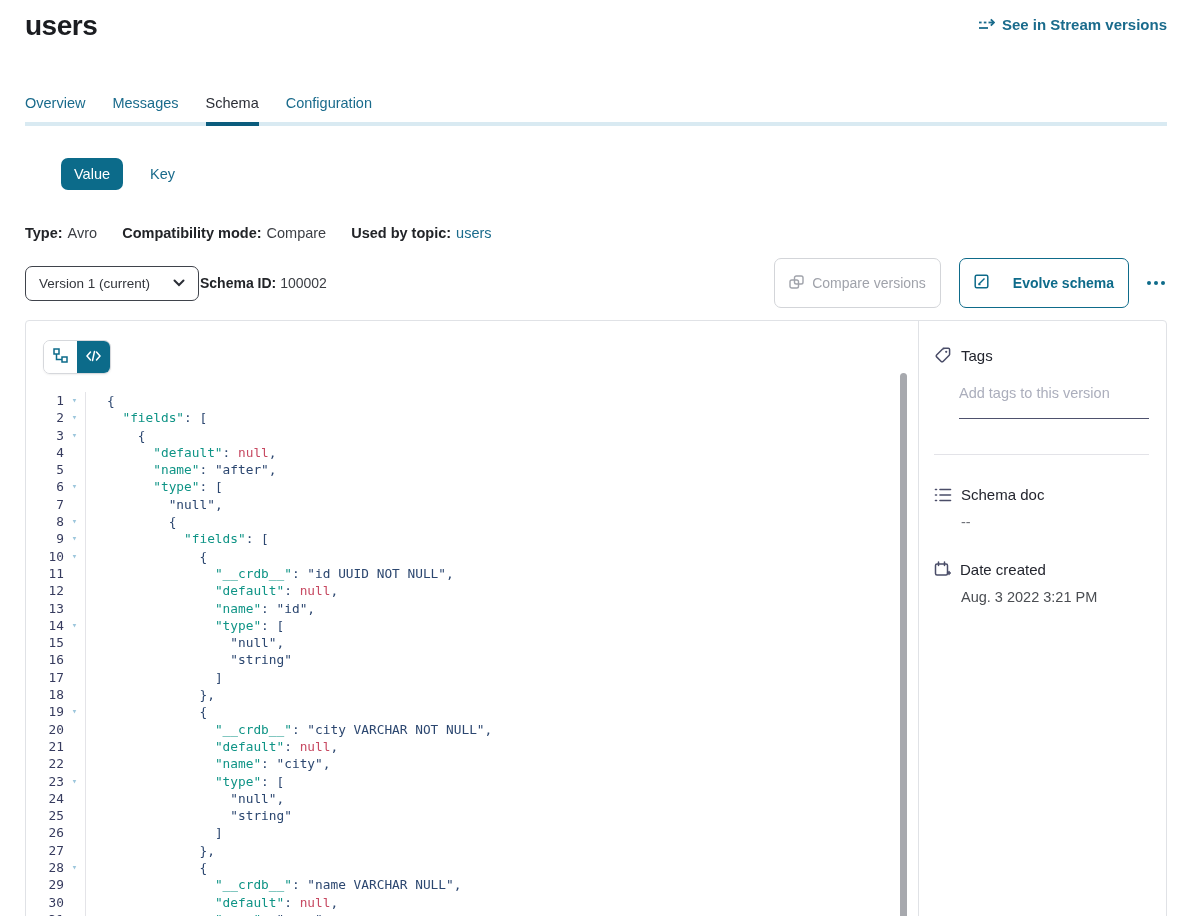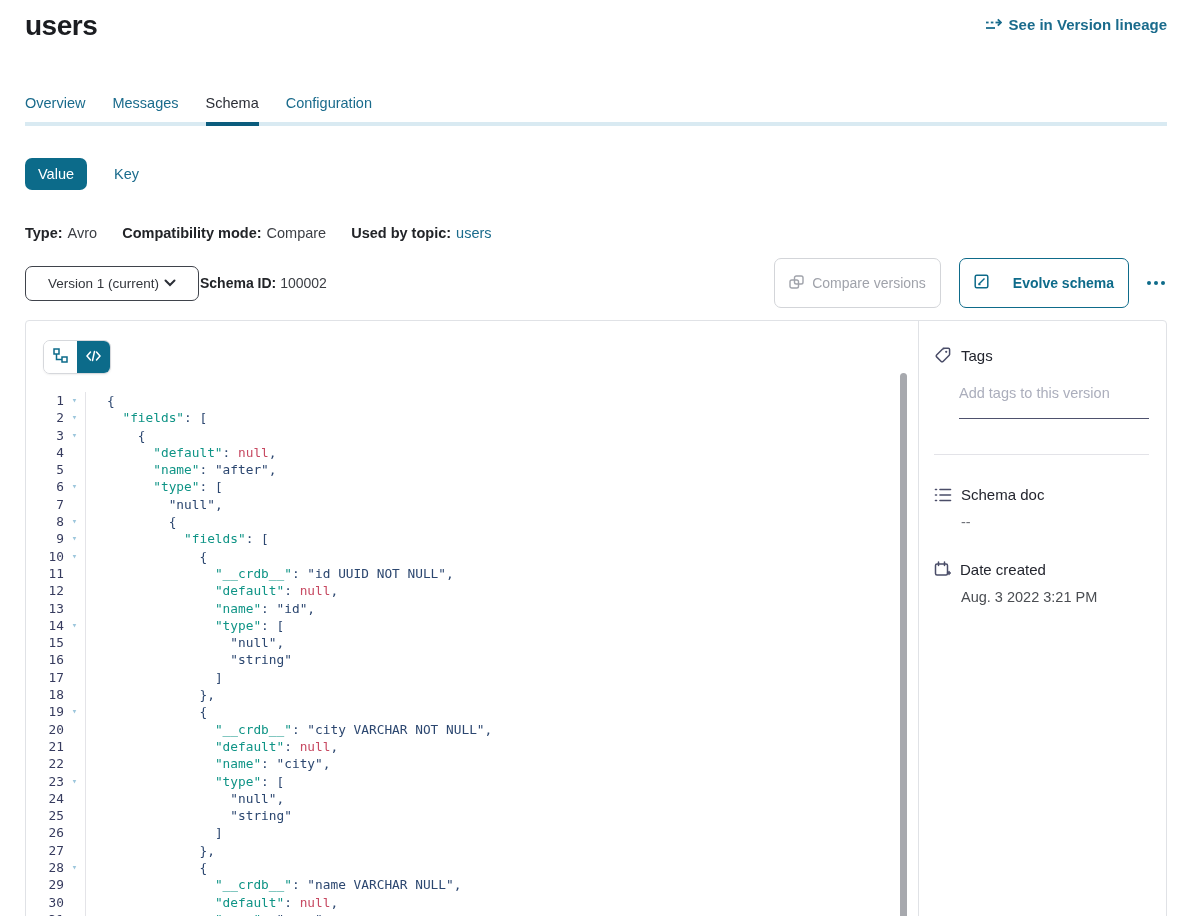--- a/index.html
+++ b/index.html
@@ -13,34 +13,34 @@
   .lineage { display:flex; align-items:center; gap:7px; color:#1a6b8c; font-size:15px; font-weight:700; cursor:pointer; margin-top:6px; }
   .lineage svg { display:block; }
 
   
   .tabs { display:flex; gap:27px; margin-top:49px; border-bottom:4px solid #d9eaf2; }
   .tab { font-size:14.5px; color:#1a6b8c; padding:4px 0 11px; position:relative; cursor:pointer; }
   .tab.active { color:#2b2e36; font-weight:400; }
   .tab.active::after { content:""; position:absolute; left:0; right:0; bottom:-4px; height:4px; background:#0b5c7d; }
 
   
-  .vk { margin-top:32px; display:flex; align-items:center; }
+  .vk { margin-top:32px; display:flex; align-items:center;margin-left:36px; }
   .btn-value { background:#0c6b8a; color:#fff; font-size:14.5px; padding:8px 13px; border-radius:7px; border:none; cursor:pointer; font-family:inherit; }
   .key-link { color:#1a6b8c; font-size:14.5px; margin-left:27px; cursor:pointer; }
 
   
   .meta { margin-top:35px; font-size:14.5px; display:flex; align-items:center; }
   .meta b { color:#222428; font-weight:700; }
   .meta .val { color:#3b3e44; margin-left:5px; }
   .meta .grp { margin-right:25px; display:flex; }
   .meta a.topic { color:#1a6b8c; margin-left:5px; cursor:pointer; text-decoration:none; }
 
   
   .vbar { margin-top:17px; display:flex; align-items:center; }
-  .select { width:174px; height:35px; border:1.5px solid #3f434b; border-radius:7px; display:flex; align-items:center; justify-content:space-between; padding:0 22px; font-size:13.5px; color:#33363c; cursor:pointer; background:#fff; }
+  .select { width:174px; height:35px; border:1.5px solid #3f434b; border-radius:7px; display:flex; align-items:center; justify-content:space-between; padding:0 13px; font-size:13.5px; color:#33363c; cursor:pointer; background:#fff; }
   .select svg { display:block; }
   .schemaid { margin-left:1px; font-size:14px; }
   .schemaid b { color:#222428; }
   .spacer { flex:1; }
   .btn-outline { height:50px; display:flex; align-items:center; gap:8px; border-radius:7px; background:#fff; padding:16px 14px; font-size:14px; font-family:inherit; cursor:pointer; }
   .btn-compare { border:1px solid #d3d5d9; color:#a0a3ab; }
   .btn-evolve { border:1px solid #0e6b8a; color:#0e6b8a; font-weight:700; margin-left:18px;gap:24px; }
   .more { margin-left:16px; display:flex; gap:3px; padding:6px 2px; cursor:pointer; }
   .more i { width:4px; height:4px; border-radius:50%; background:#0e6b8a; }
 
@@ -84,21 +84,21 @@
     <div class="lineage">
       <span>
         <svg width="17" height="14" viewBox="0 0 17 14" fill="none" stroke="#1a6b8c" stroke-width="1.8">
           <path d="M1 4.5h2.6"></path>
             <path d="M5.8 4.5h2.6"></path>
             <path d="M10.5 4.5H16"></path>
           <path d="M12.8 1.3 16 4.5l-3.2 3.2"></path>
             <path d="M1 10h9"></path>
         </svg>
       </span>
-      <span>See in Version lineage</span>
+      <span>See in Stream versions</span>
     </div>
   </div>
 
   <div class="tabs">
     <div class="tab">Overview</div>
     <div class="tab">Messages</div>
     <div class="tab active">Schema</div>
     <div class="tab">Configuration</div>
   </div>
 

